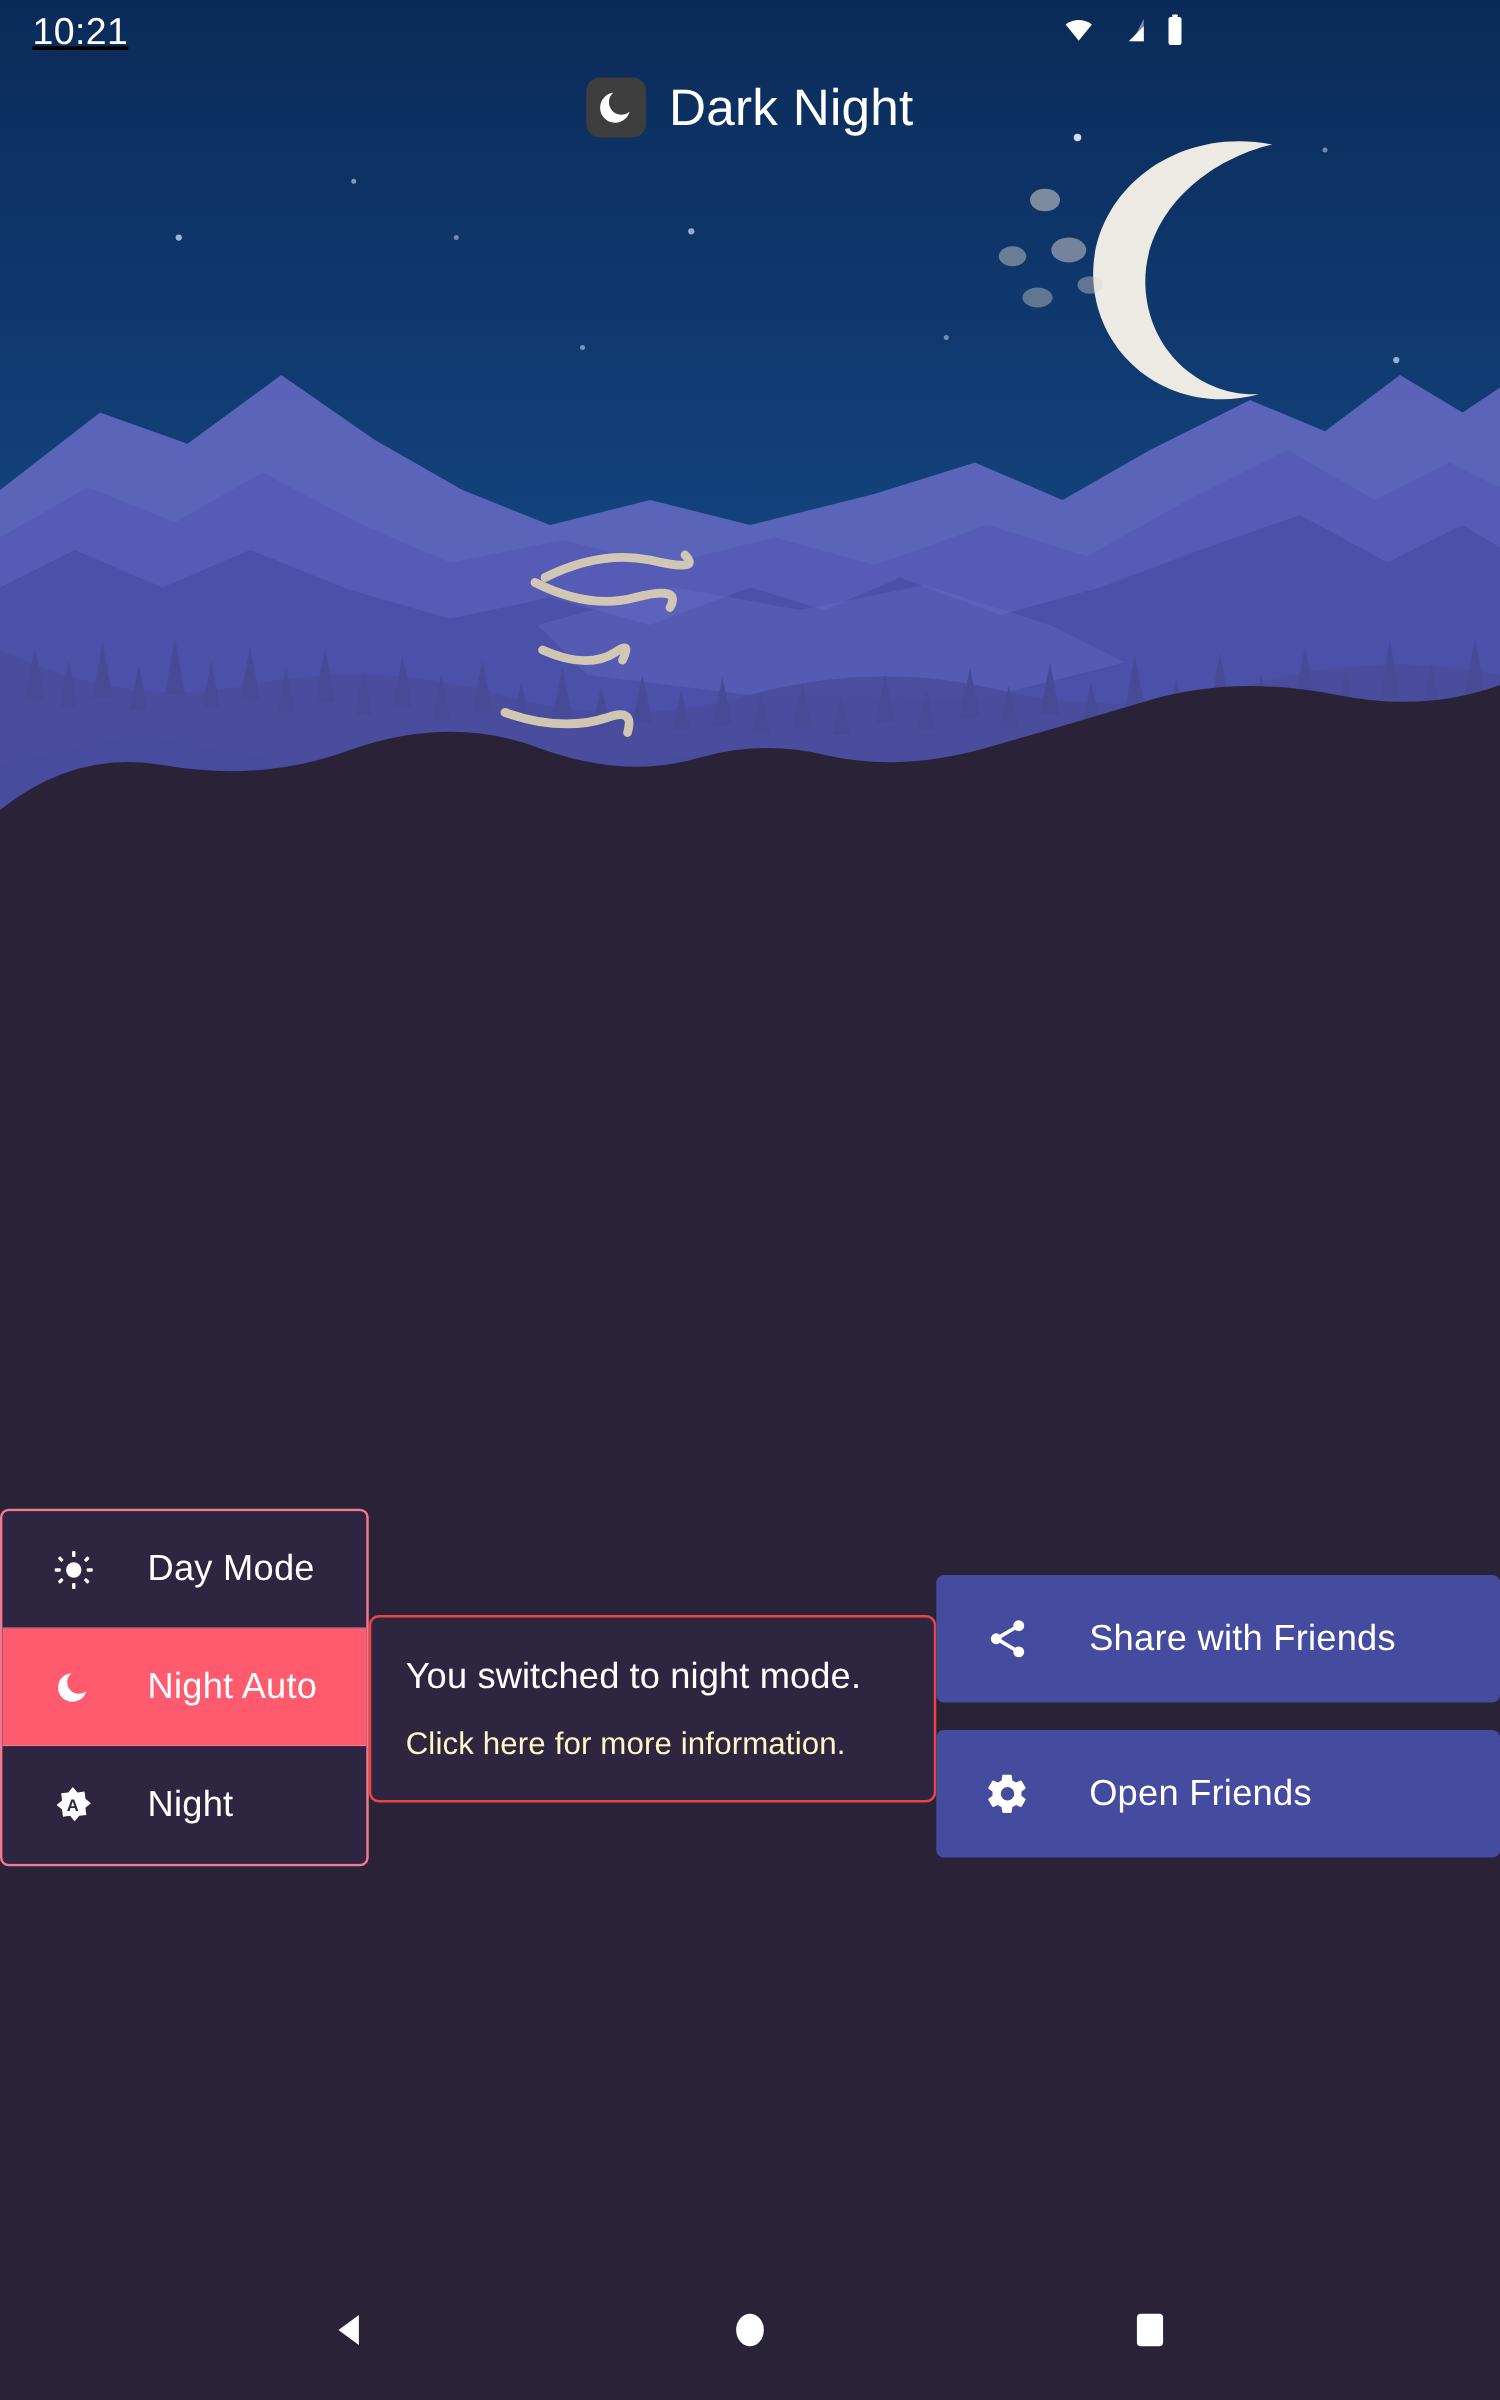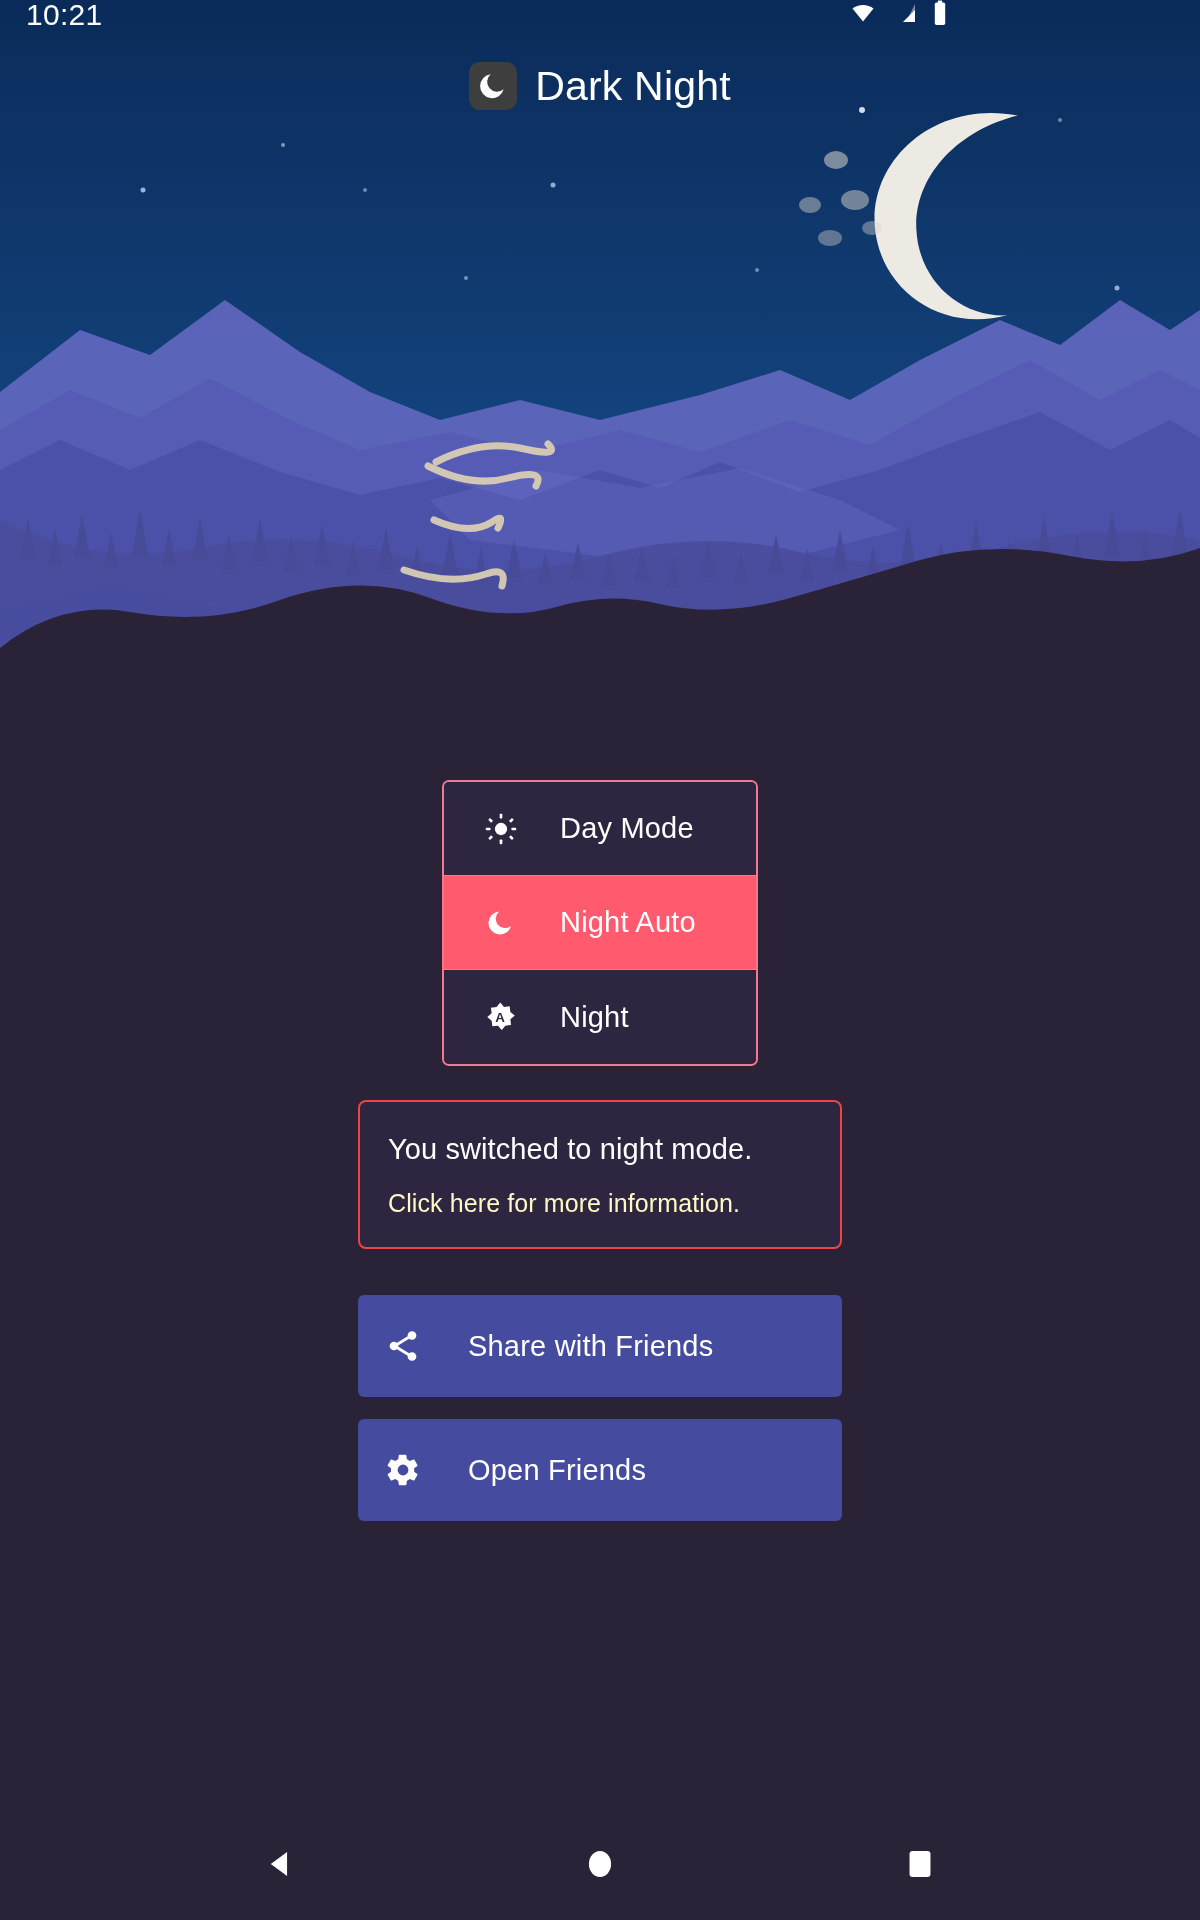--- a/index.html
+++ b/index.html
@@ -22,24 +22,25 @@
     width:1200px; height:700px;
     overflow:hidden;
     flex:0 0 auto;
   }
   .hero-svg { position:absolute; inset:0; width:1200px; height:700px; display:block; }
 
   
   .statusbar {
     position:absolute; top:0; left:0;
     width:970px; height:52px;
-    display:flex; align-items:flex-start;
+    display:flex; align-items:center;
     justify-content:space-between;
     padding:0 22px 0 26px;
     z-index:20;
+    text-decoration:underline;
   }
   .status-time {
     color:#ffffff;
     font-size:30px;
     font-weight:400;
     letter-spacing:0.3px;
     line-height:1;
   }
   .status-icons { display:flex; align-items:center; gap:13px; }
 
@@ -63,21 +64,21 @@
     font-weight:400;
     letter-spacing:0.2px;
     line-height:1;
   }
 
   
   .content {
     position:relative;
     flex:1 1 auto;
     background:#2A2338;
-    display:flex; flex-direction:column; align-items:center;
+    display:flex; flex-direction:row; align-items:center;
     padding-top:80px;
   }
 
   
   .segmented {
     width:316px;
     border:2px solid #F2798E;
     border-radius:7px;
     overflow:hidden;
     background:#2E2640;
@@ -137,21 +138,21 @@
     margin-top:46px;
     width:484px;
     display:flex; flex-direction:column; gap:22px;
   }
   .action-btn {
     height:102px;
     background:#454B9E;
     border:none;
     border-radius:6px;
     display:flex; align-items:center;
-    padding-left:26px;
+    padding-left:38px;
     gap:46px;
     cursor:pointer;
     font-family:"Liberation Sans", sans-serif;
   }
   .action-icon {
     width:38px; height:38px;
     display:flex; align-items:center; justify-content:center;
     flex:0 0 38px;
   }
   .action-label {

